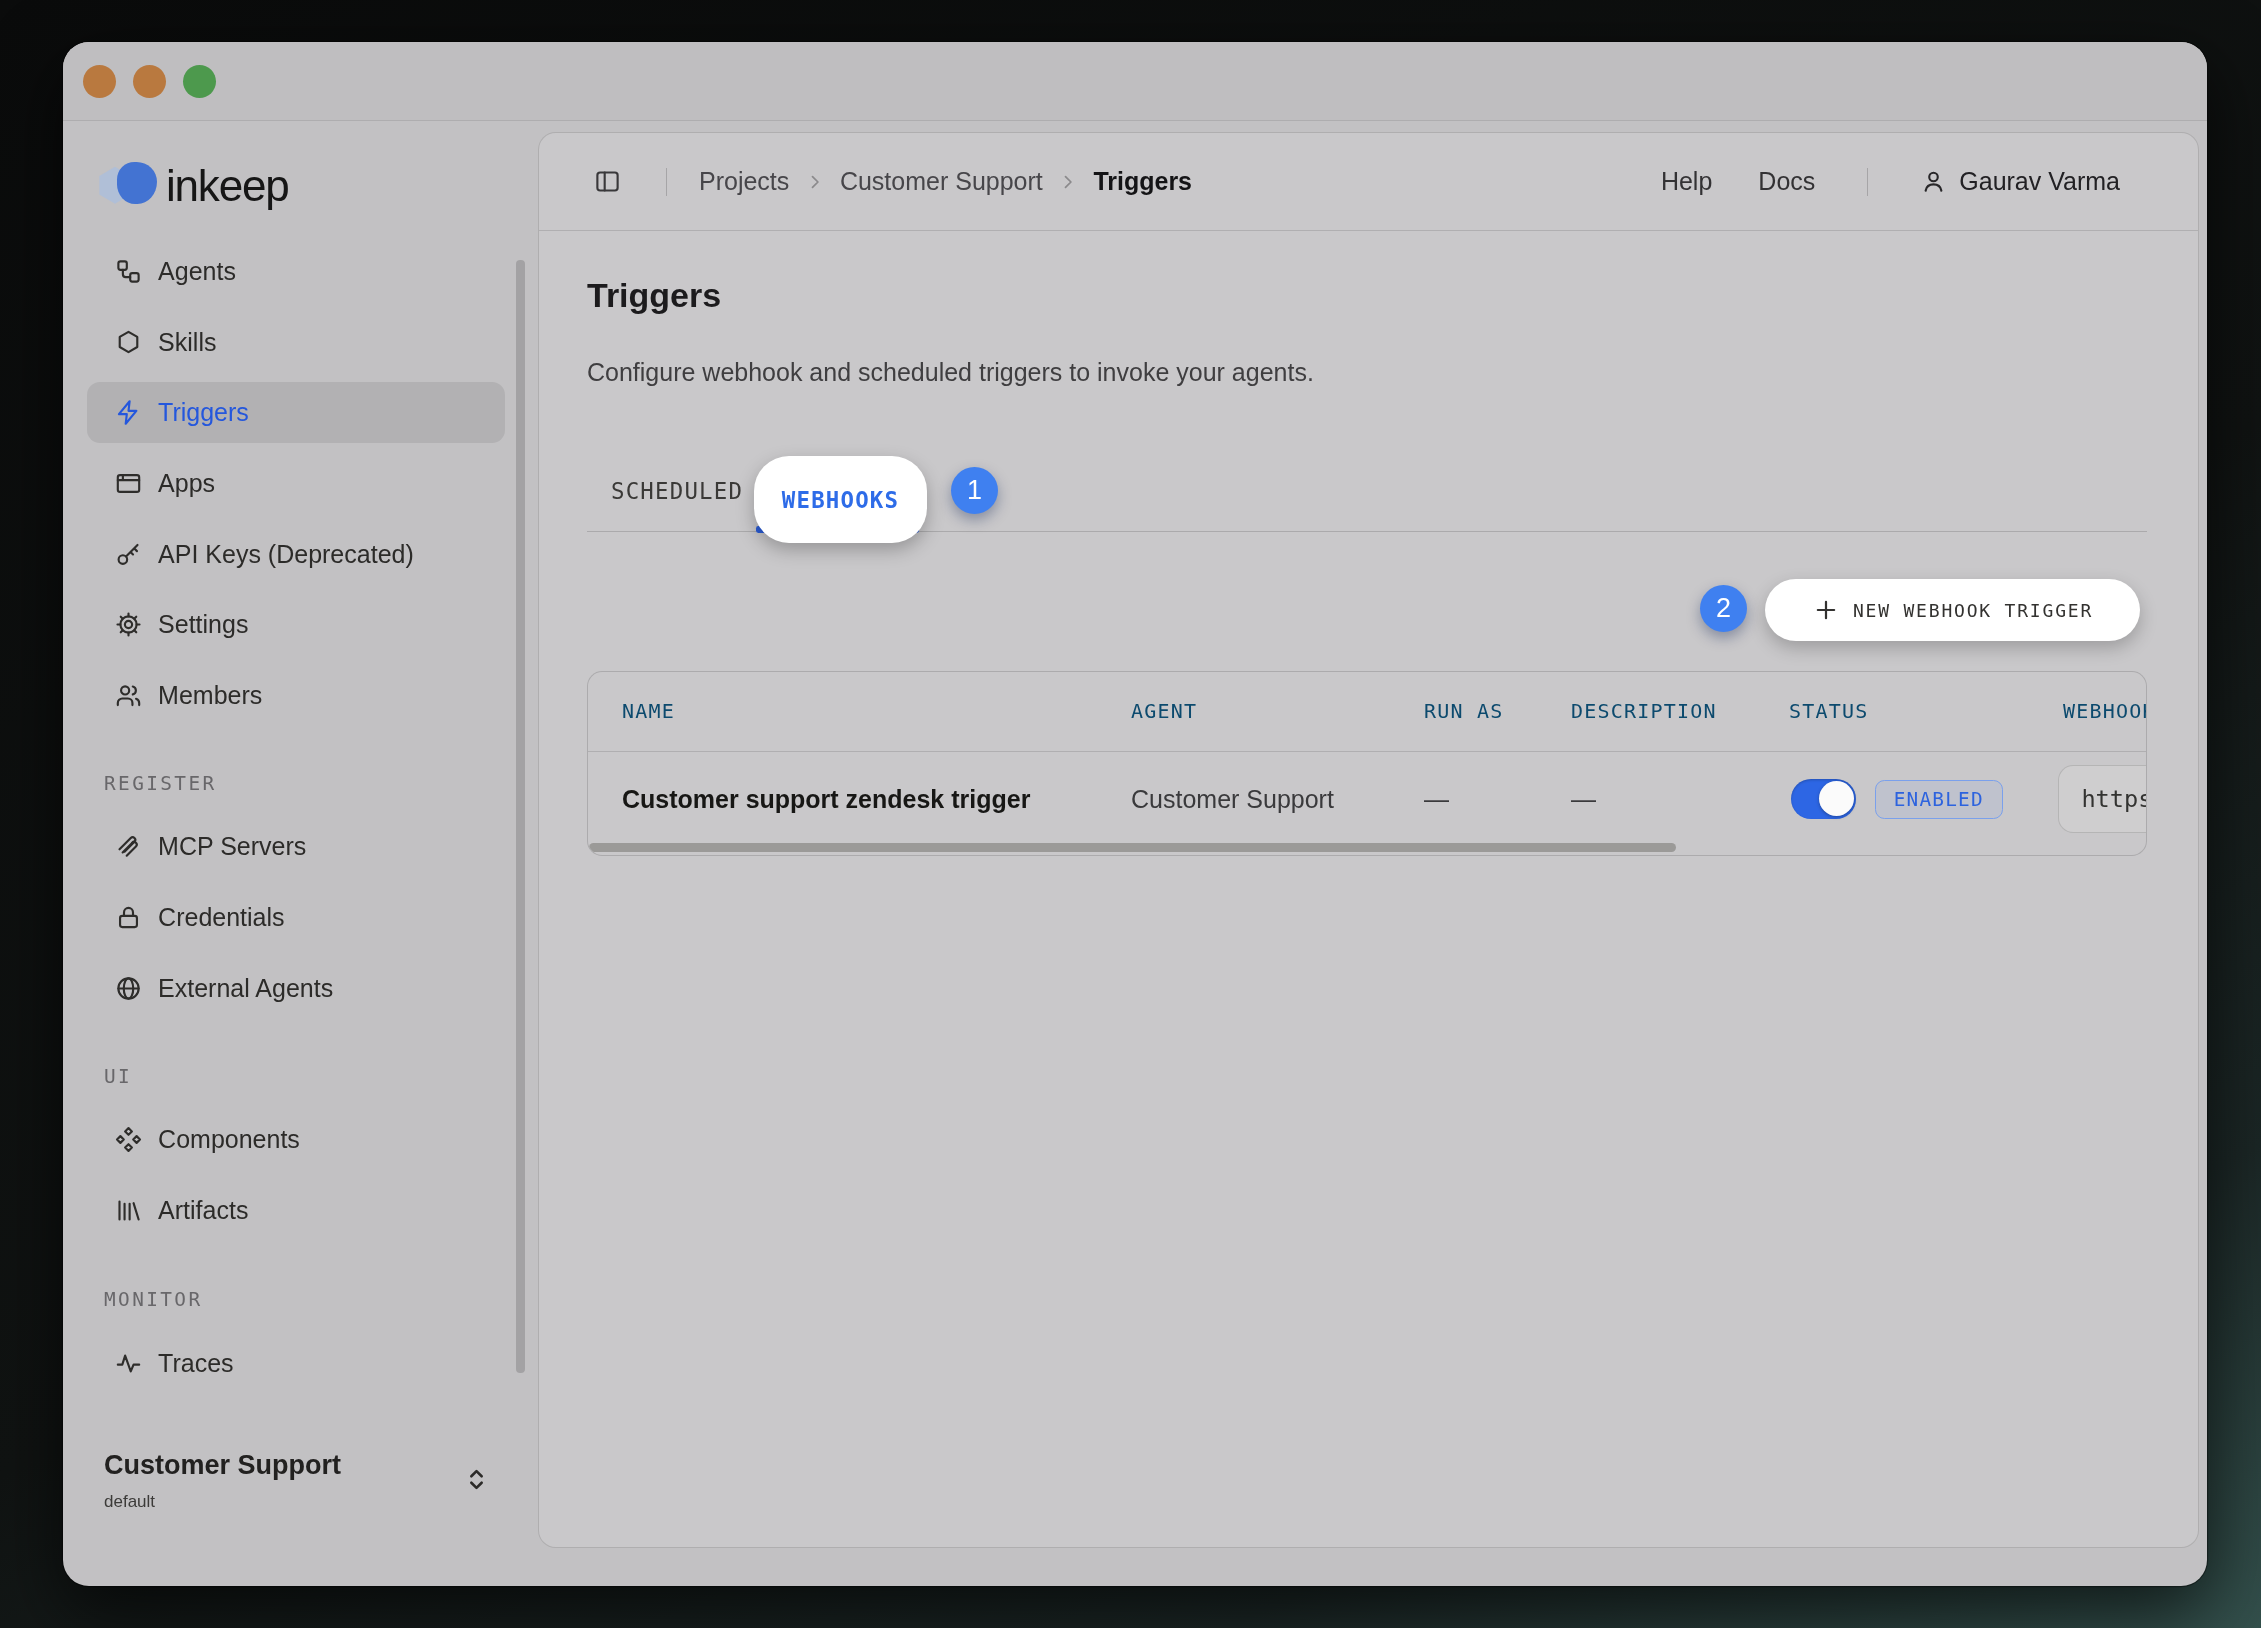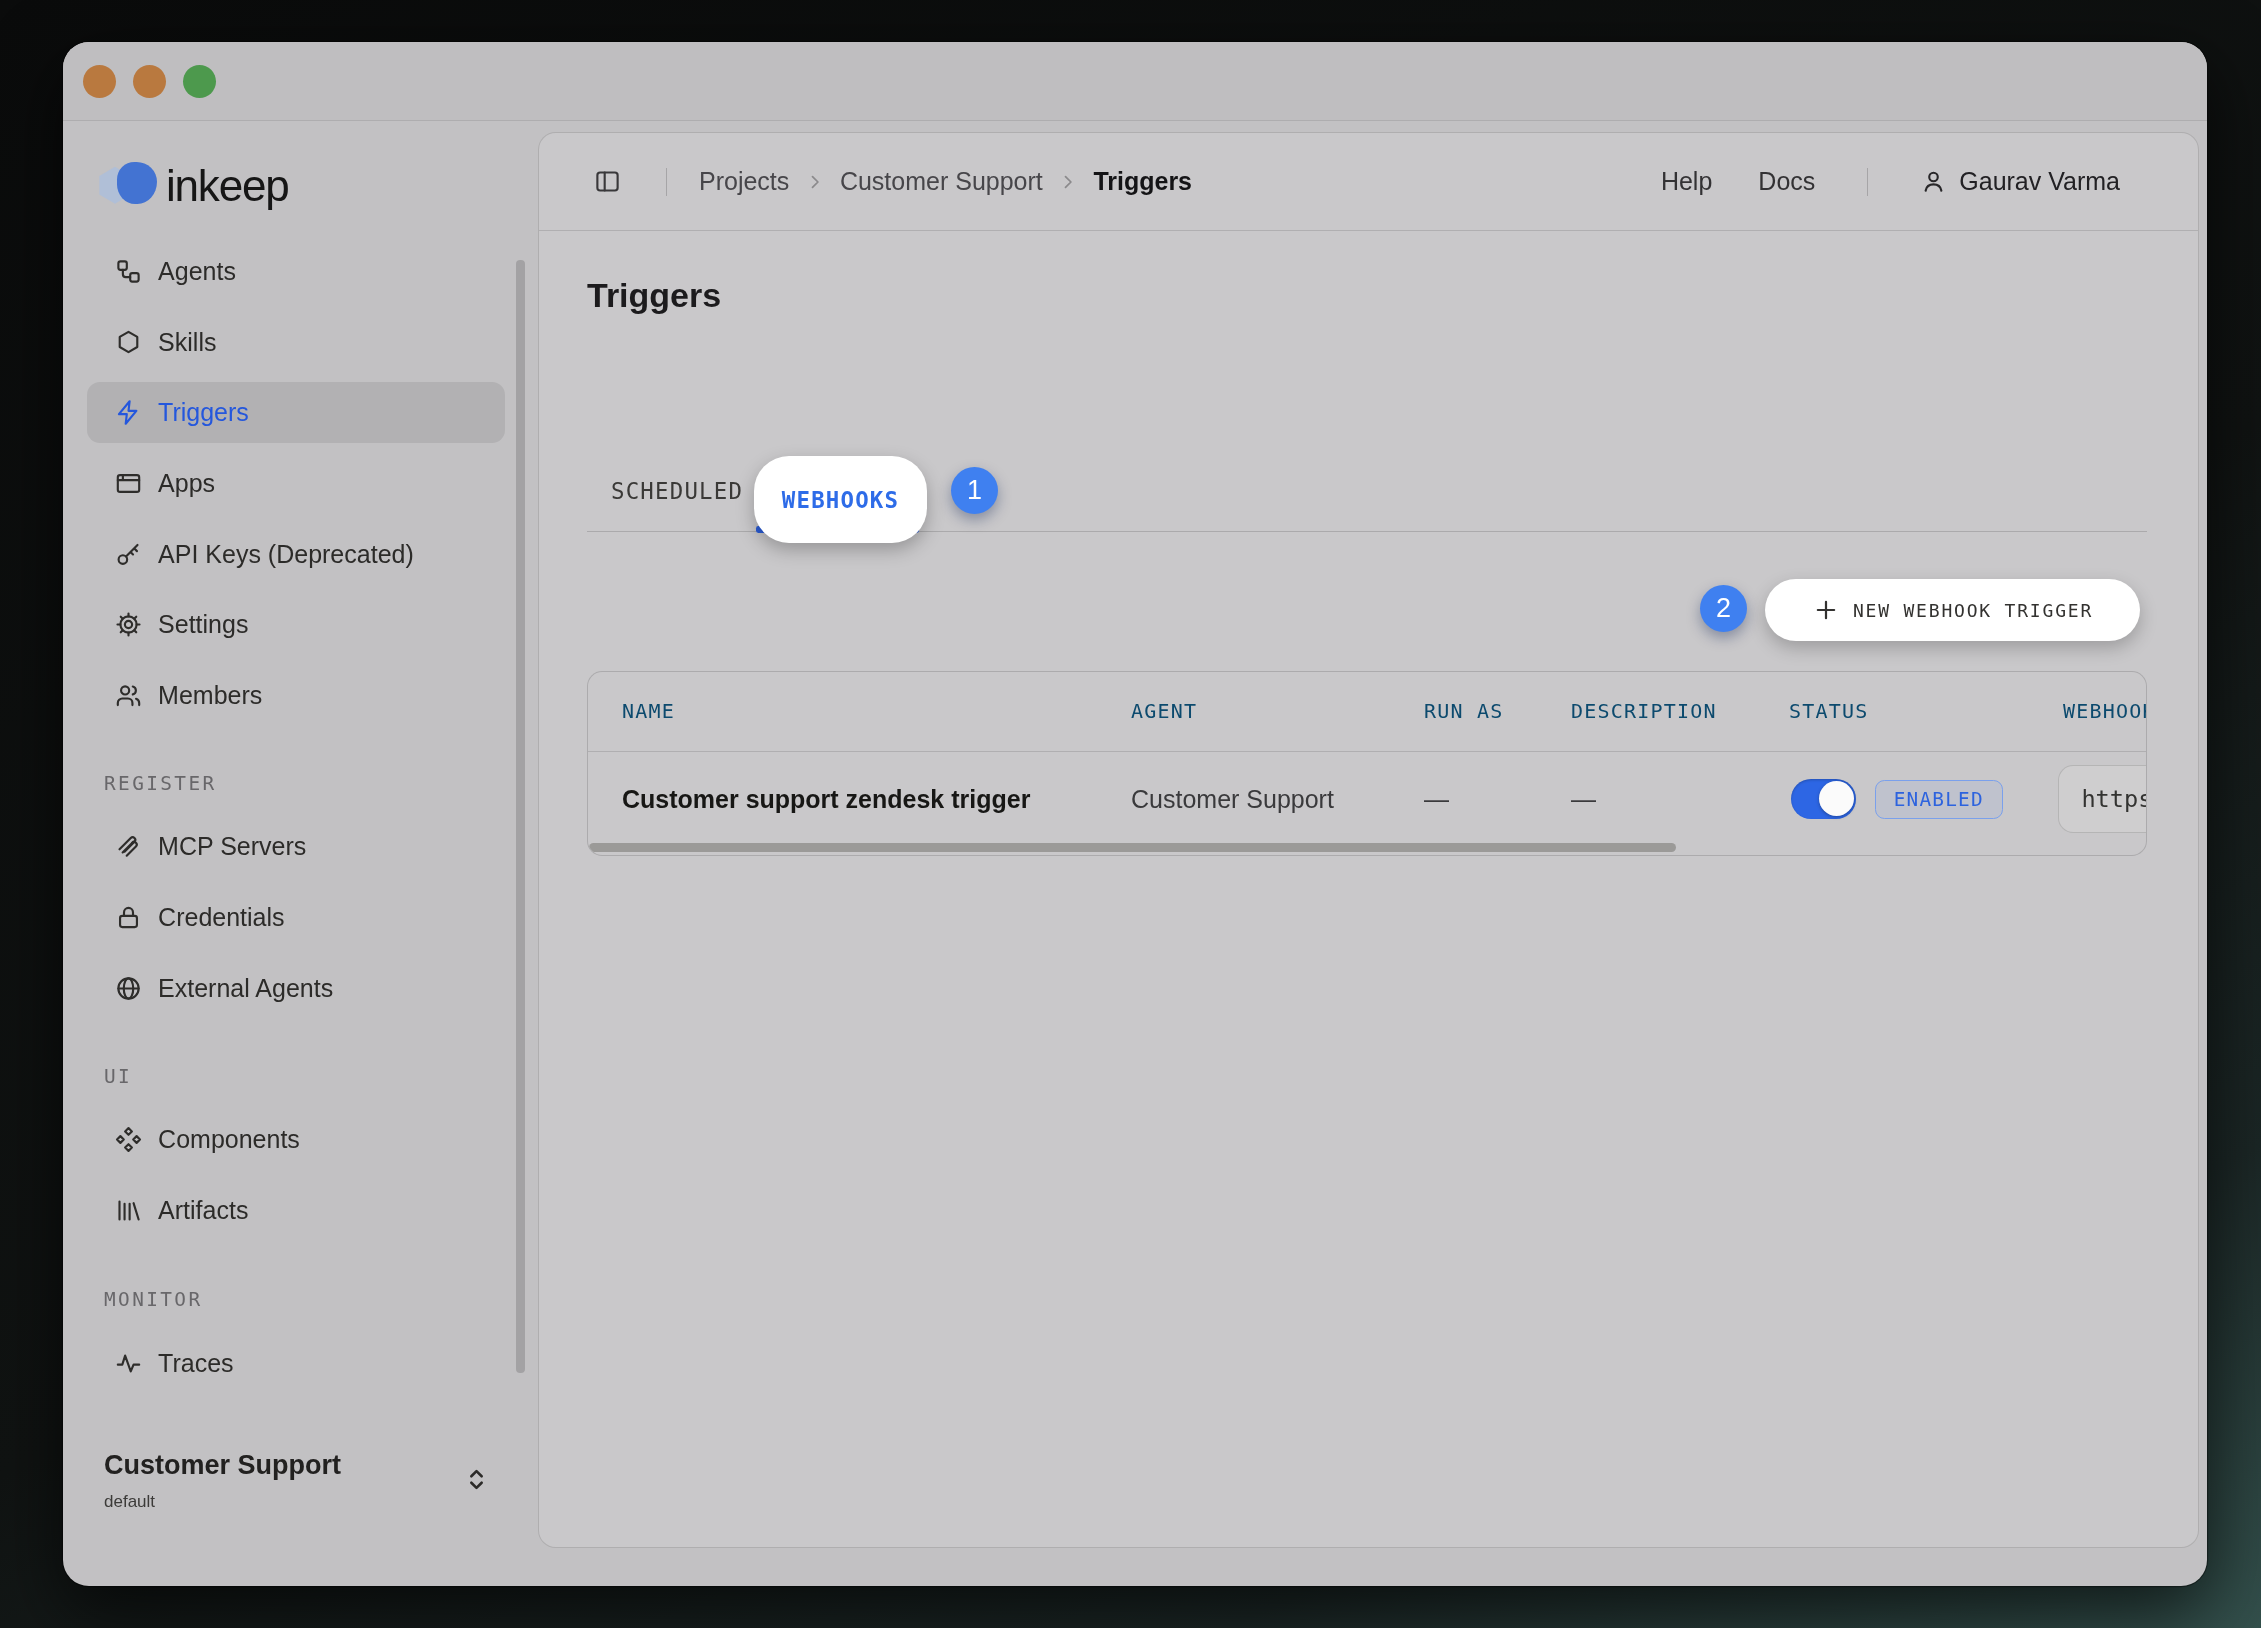--- a/index.html
+++ b/index.html
@@ -338,20 +338,21 @@
                 <circle cx="12" cy="8" r="3.8"></circle>
                 <path d="M5 20.2c.6-3.6 3.4-5.7 7-5.7s6.4 2.1 7 5.7"></path>
               </svg>
           </span>
           <span class="uname">Gaurav Varma</span>
         </span>
       </div>
     </div>
 
     <div class="page-title">Triggers</div>
+    <div class="page-desc">Configure webhook and scheduled triggers to invoke your agents.</div>
 
     <div class="tab-scheduled mono">SCHEDULED</div>
     <div class="tab-pill">
       <span class="t mono">WEBHOOKS</span>
     </div>
     <div class="ann-badge ann-1">1</div>
     <div class="tab-underline"></div>
     <div class="tab-divider"></div>
 
     <div class="ann-badge ann-2">2</div>

